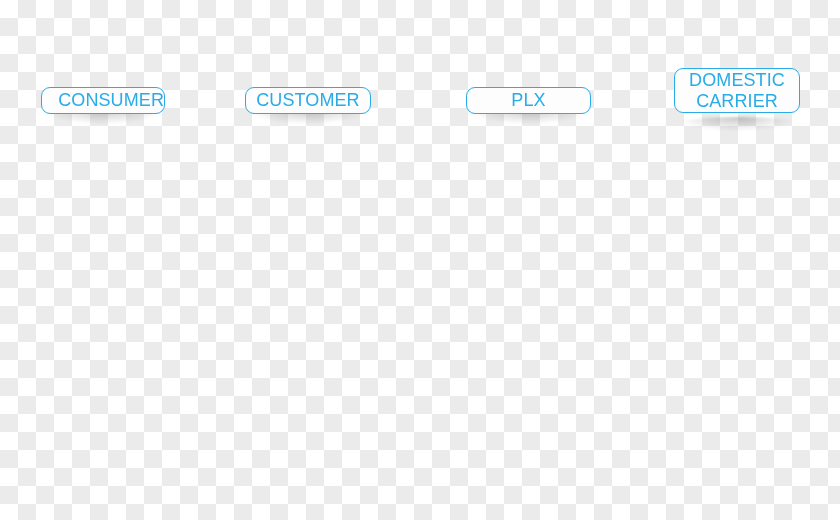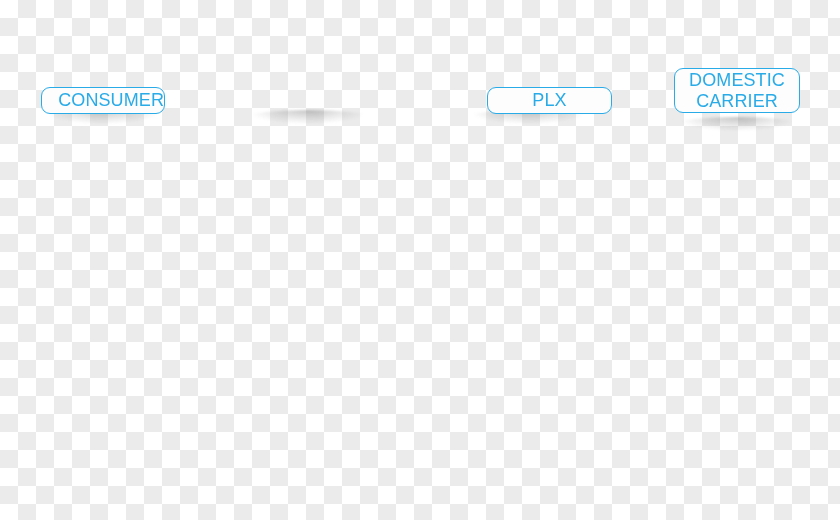--- a/index.html
+++ b/index.html
@@ -37,23 +37,26 @@
 <body>
 
 <div class="stage">
 
   <div class="hdr-shadow" style="left:44px;top:110px;width:118px;height:14px;"></div>
   <div class="hdr" style="left:41px;top:87px;width:124px;height:27px;justify-content:flex-end;">
     <span>CONSUMER</span>
   </div>
 
   <div class="hdr-shadow" style="left:248px;top:110px;width:120px;height:14px;"></div>
+  <div class="hdr" style="left:245px;top:87px;width:126px;height:27px;">
+    <span>CUSTOMER</span>
+  </div>
 
   <div class="hdr-shadow" style="left:469px;top:110px;width:119px;height:14px;"></div>
-  <div class="hdr" style="left:466px;top:87px;width:125px;height:27px;margin-left:21px;">
+  <div class="hdr" style="left:466px;top:87px;width:125px;height:27px;">
     <span>PLX</span>
   </div>
 
   <div class="hdr-shadow" style="left:677px;top:117px;width:120px;height:14px;"></div>
   <div class="hdr" style="left:674px;top:68px;width:126px;height:45px;">
     <span>DOMESTIC<br>CARRIER</span>
   </div>
 
 </div>
 

